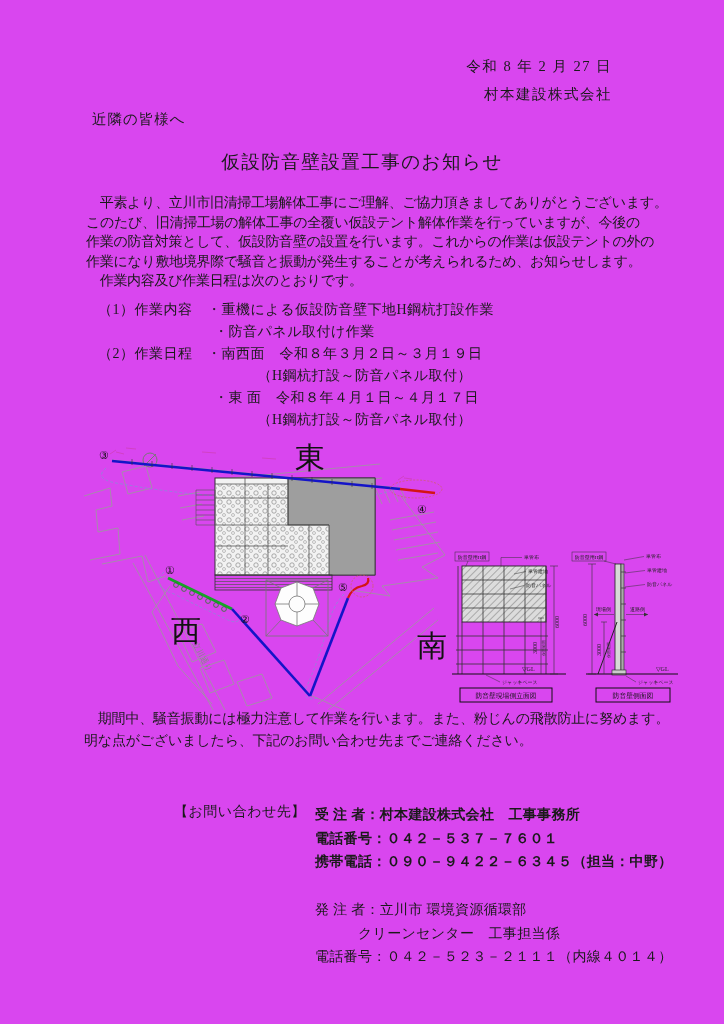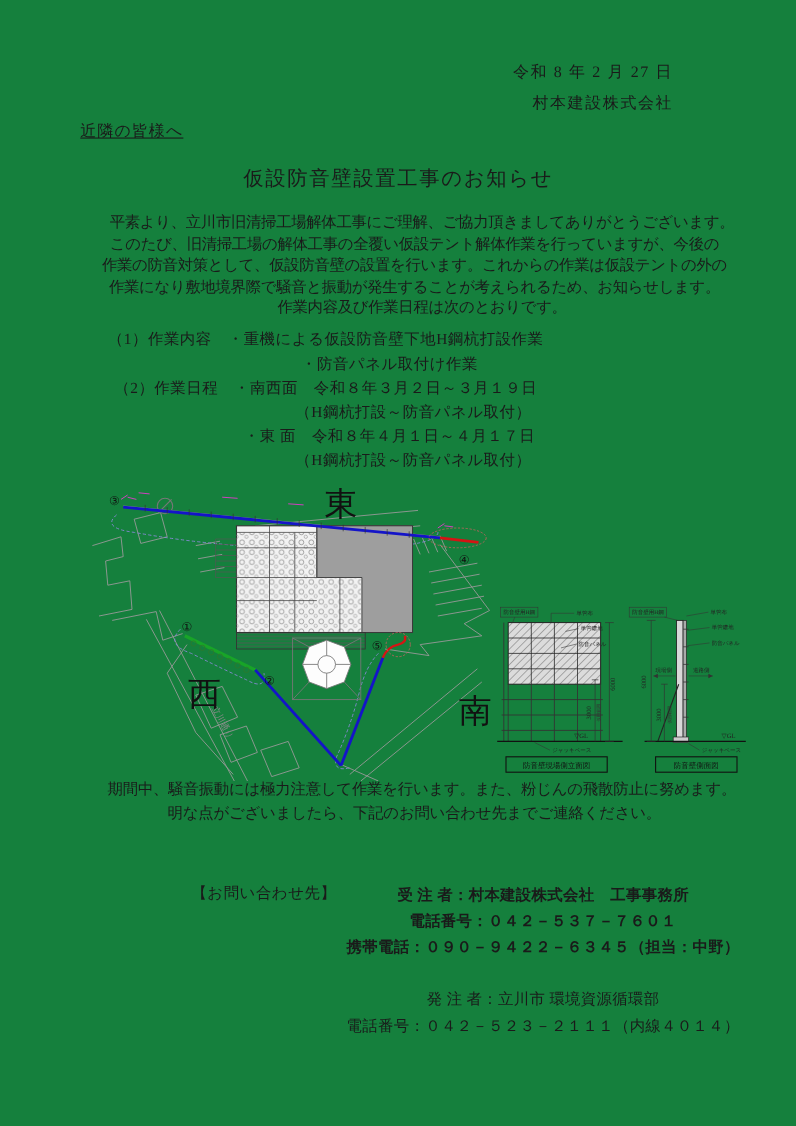--- a/index.html
+++ b/index.html
@@ -1,25 +1,25 @@
 <!DOCTYPE html>
 <html><head>
 <meta charset="utf-8">
 <style>
   html,body{margin:0;padding:0;background:#888;}
   .page{
-    position:relative;width:724px;height:1024px;background:#15803d;
+    position:relative;width:724px;height:1024px;background:#d946ef;
     margin:0 auto;overflow:hidden;
     font-family:"Liberation Serif","DejaVu Serif",serif;
     color:#1a1a1a;
   }
   .abs{position:absolute;}
-  .pre{white-space:pre;text-align:center;}
+  .pre{white-space:pre;}
   .rightblock{right:112px;top:52px;text-align:right;font-size:14.5px;line-height:28px;letter-spacing:1.5px;}
-  .salutation{left:73px;top:110px;font-size:14.5px;letter-spacing:1px;text-decoration:underline;}
+  .salutation{left:92px;top:110px;font-size:14.5px;letter-spacing:1px;}
   .doc-title{left:0;right:0;top:149px;text-align:center;font-size:18.5px;letter-spacing:1.5px;}
   .body1{left:86px;top:193px;font-size:14px;line-height:19.6px;letter-spacing:-0.3px;}
   .workblock{left:98px;top:299px;font-size:14px;line-height:22px;letter-spacing:0.5px;}
   .body2{left:84px;top:708px;font-size:14px;line-height:21.6px;letter-spacing:-0.2px;}
   .contact-heading{left:174px;top:803px;font-size:14px;letter-spacing:0.5px;text-align:center;}
   .contact-col1{left:315px;top:803px;font-size:14px;line-height:23.6px;letter-spacing:0.3px;font-weight:bold;}
   .contact-col2{left:315px;top:898px;font-size:14px;line-height:23.6px;letter-spacing:0.3px;}
   svg text{font-family:"Liberation Serif","DejaVu Serif",serif;}
   .dirlabel{font-size:30px;fill:#111;}
   .marker{font-size:11px;fill:#111;}
@@ -261,16 +261,17 @@
   </div>
 
   <div class="abs contact-heading">【お問い合わせ先】</div>
   <div class="abs contact-col1">
     <div class="pre">受 注 者：村本建設株式会社　工事事務所</div>
     <div class="pre">電話番号：０４２－５３７－７６０１</div>
     <div class="pre">携帯電話：０９０－９４２２－６３４５（担当：中野）</div>
   </div>
   <div class="abs contact-col2">
     <div class="pre">発 注 者：立川市 環境資源循環部</div>
+    <div class="pre">　　　クリーンセンター　工事担当係</div>
     <div class="pre">電話番号：０４２－５２３－２１１１（内線４０１４）</div>
   </div>
 
 </div>
 
 </body></html>

